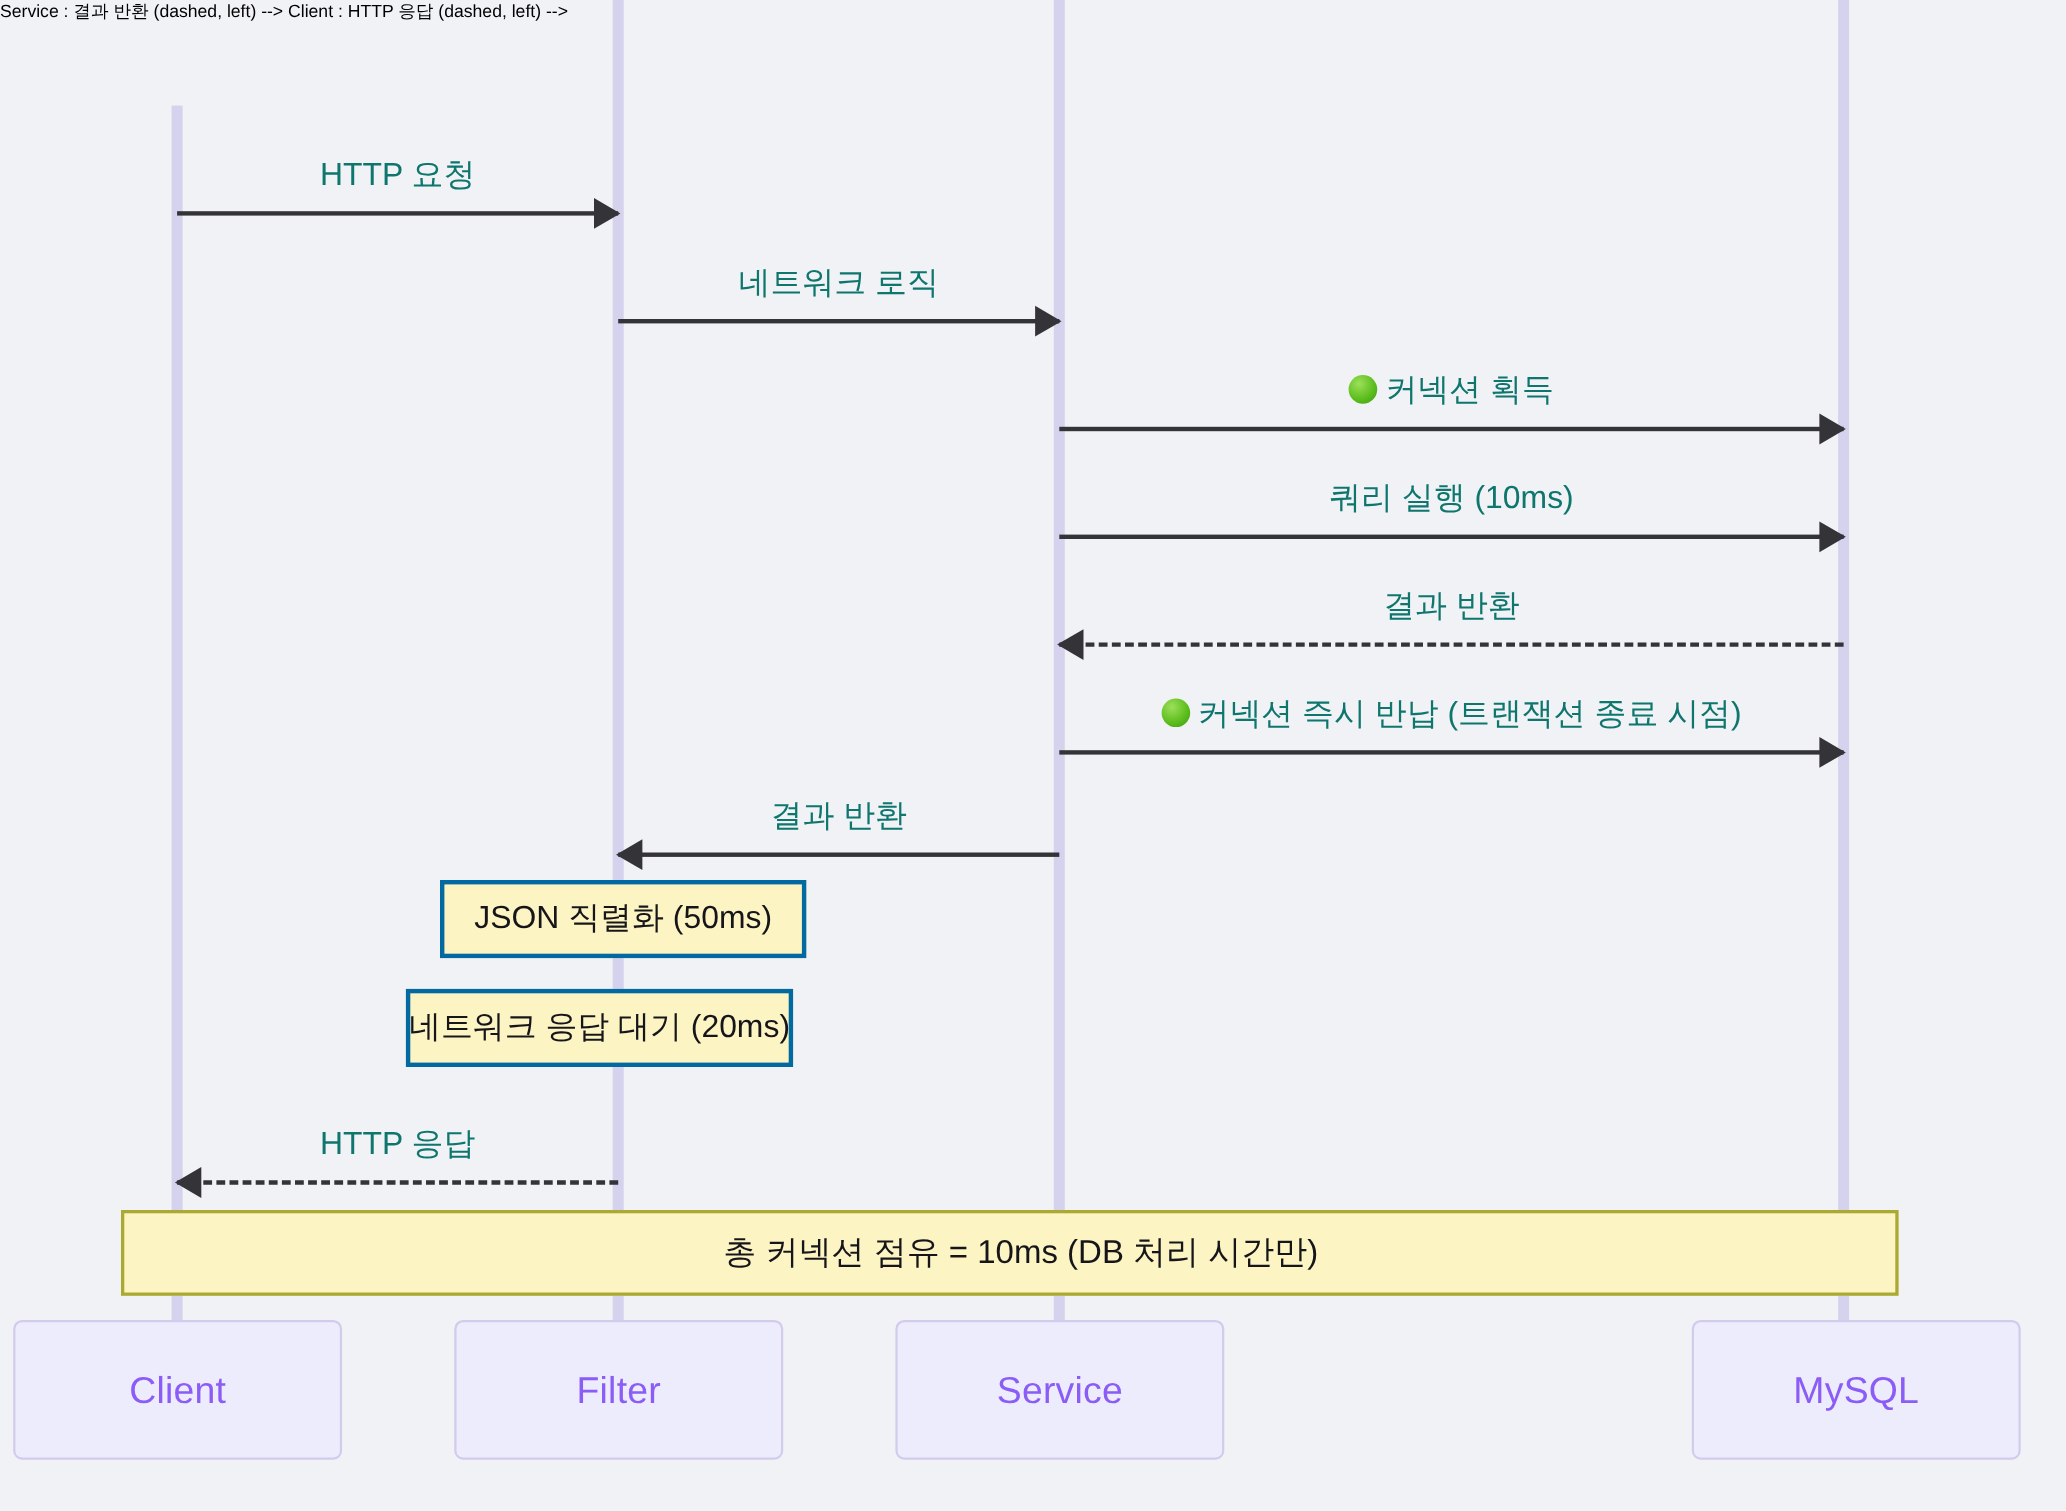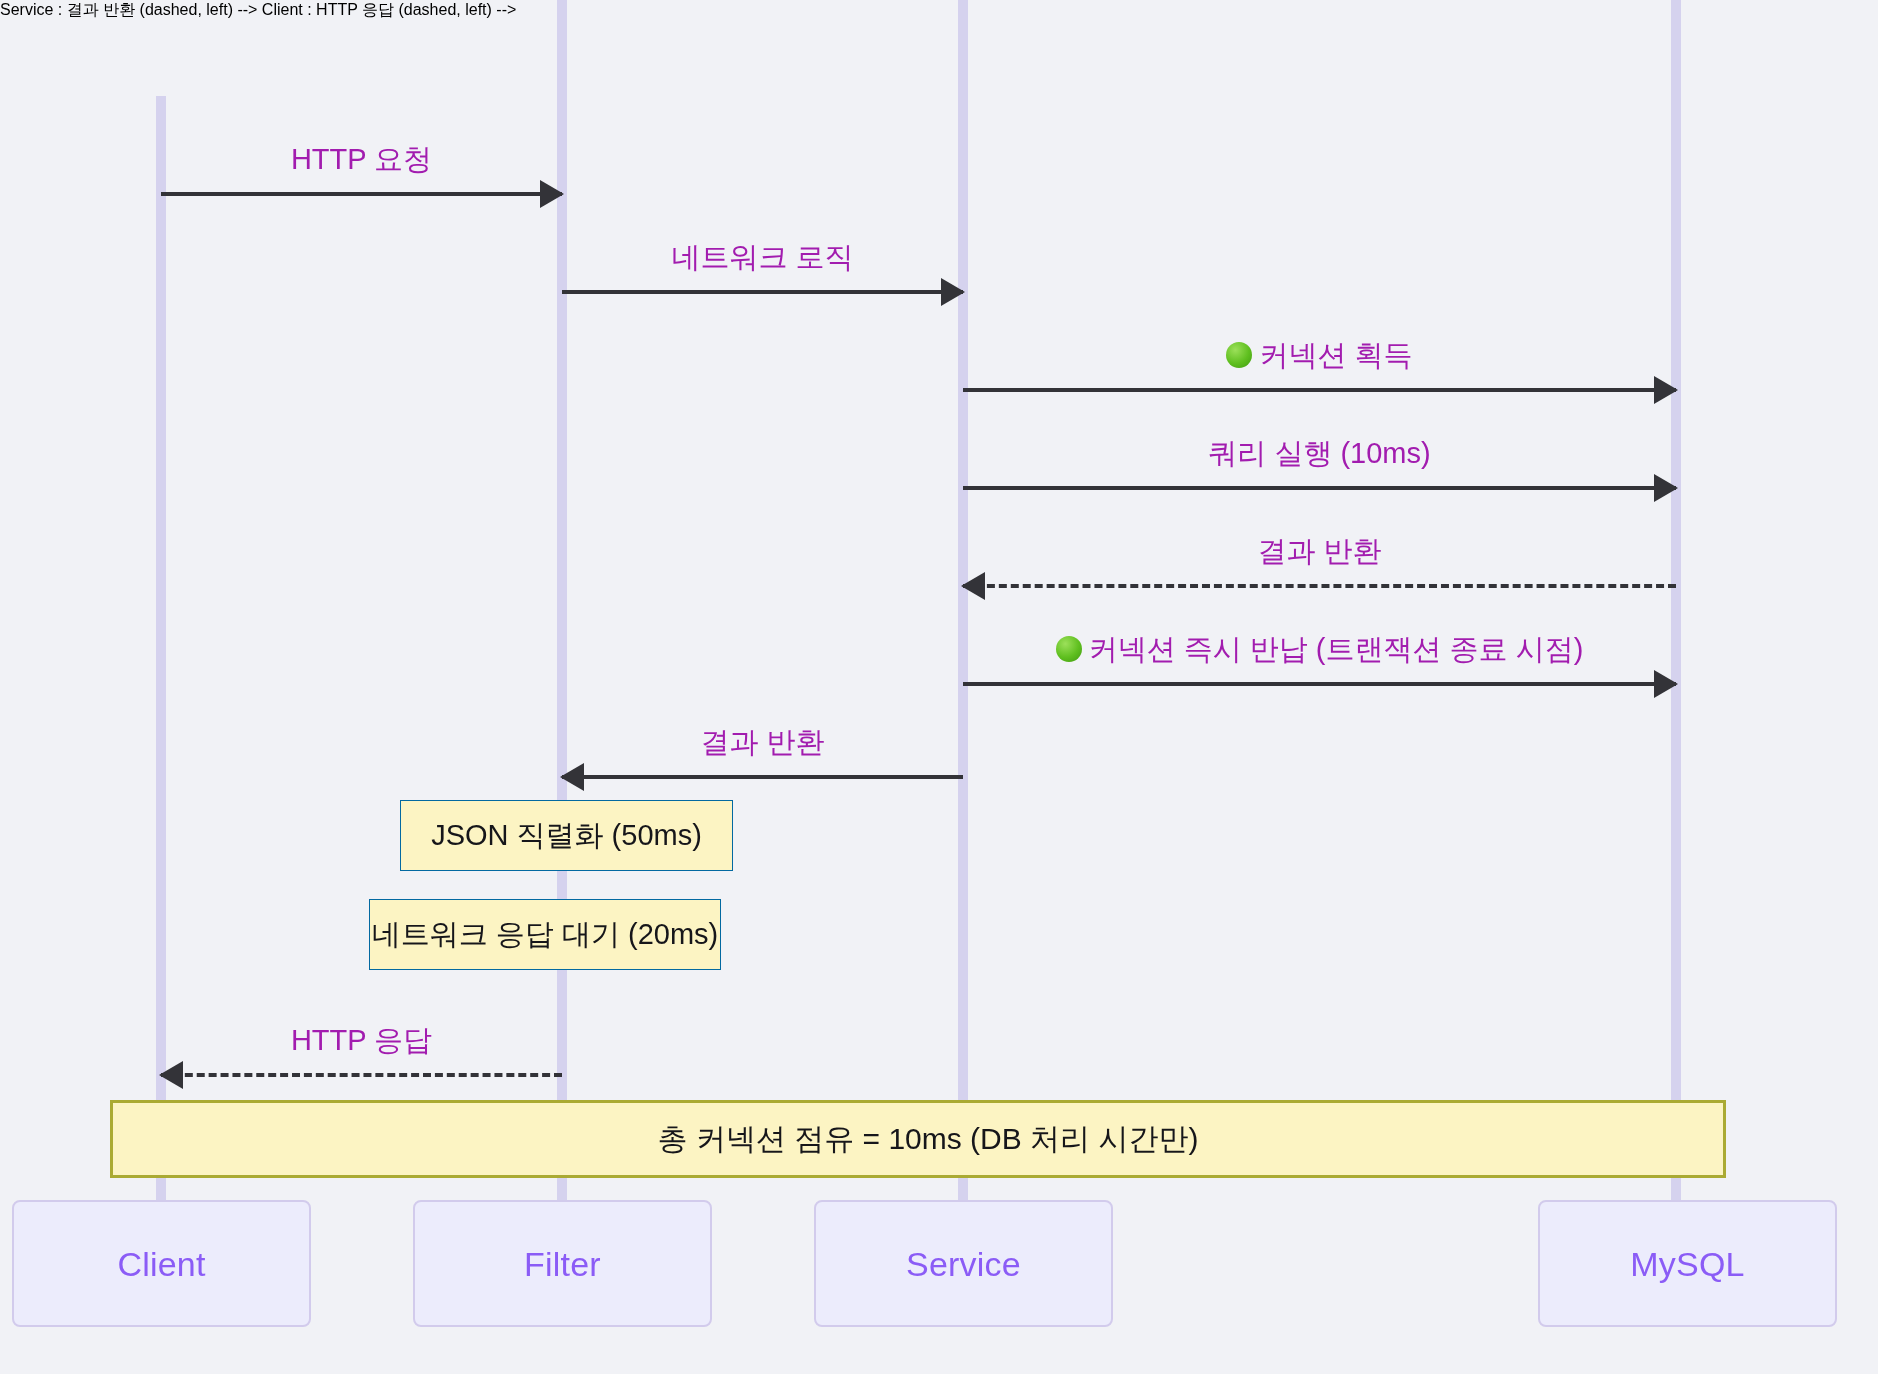--- a/index.html
+++ b/index.html
@@ -65,21 +65,21 @@
     color: #16161a;
     white-space: pre;
     line-height: 1;
   }
 
   
   .note {
     position: absolute;
     height: 71px;
     background: #fcf4c3;
-    border: 1px solid #0369a1;
+    border: 4px solid #0369a1;
     box-sizing: border-box;
     display: flex;
     align-items: center;
     justify-content: center;
   }
   .note .ntext {
     font-size: 29px;
     color: #16161a;
     line-height: 1;
     white-space: nowrap;
@@ -118,21 +118,21 @@
     left: -2px;
     border-right: 24px solid #333338;
   }
   .msg .mlabel {
     position: absolute;
     bottom: 18px;
     left: 0;
     width: 100%;
     text-align: center;
     font-size: 29px;
-    color: #a21caf;
+    color: #0f766e;
     line-height: 1;
     white-space: nowrap;
   }
   .dot {
     display: inline-block;
     width: 26px;
     height: 26px;
     border-radius: 50%;
     background: radial-gradient(circle at 36% 30%, #9ce05a 0%, #5fbf1f 55%, #3f9a10 100%);
     vertical-align: -3px;

